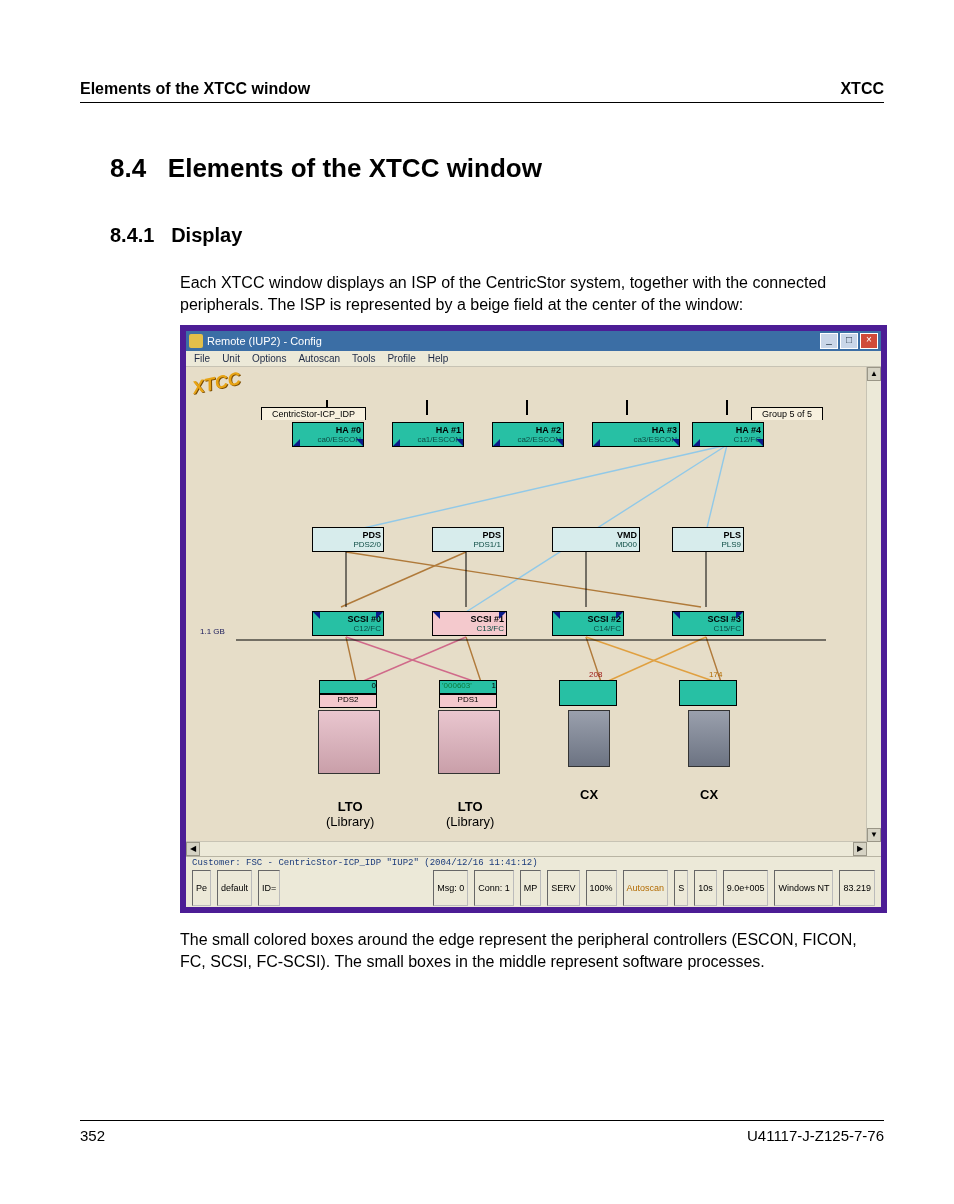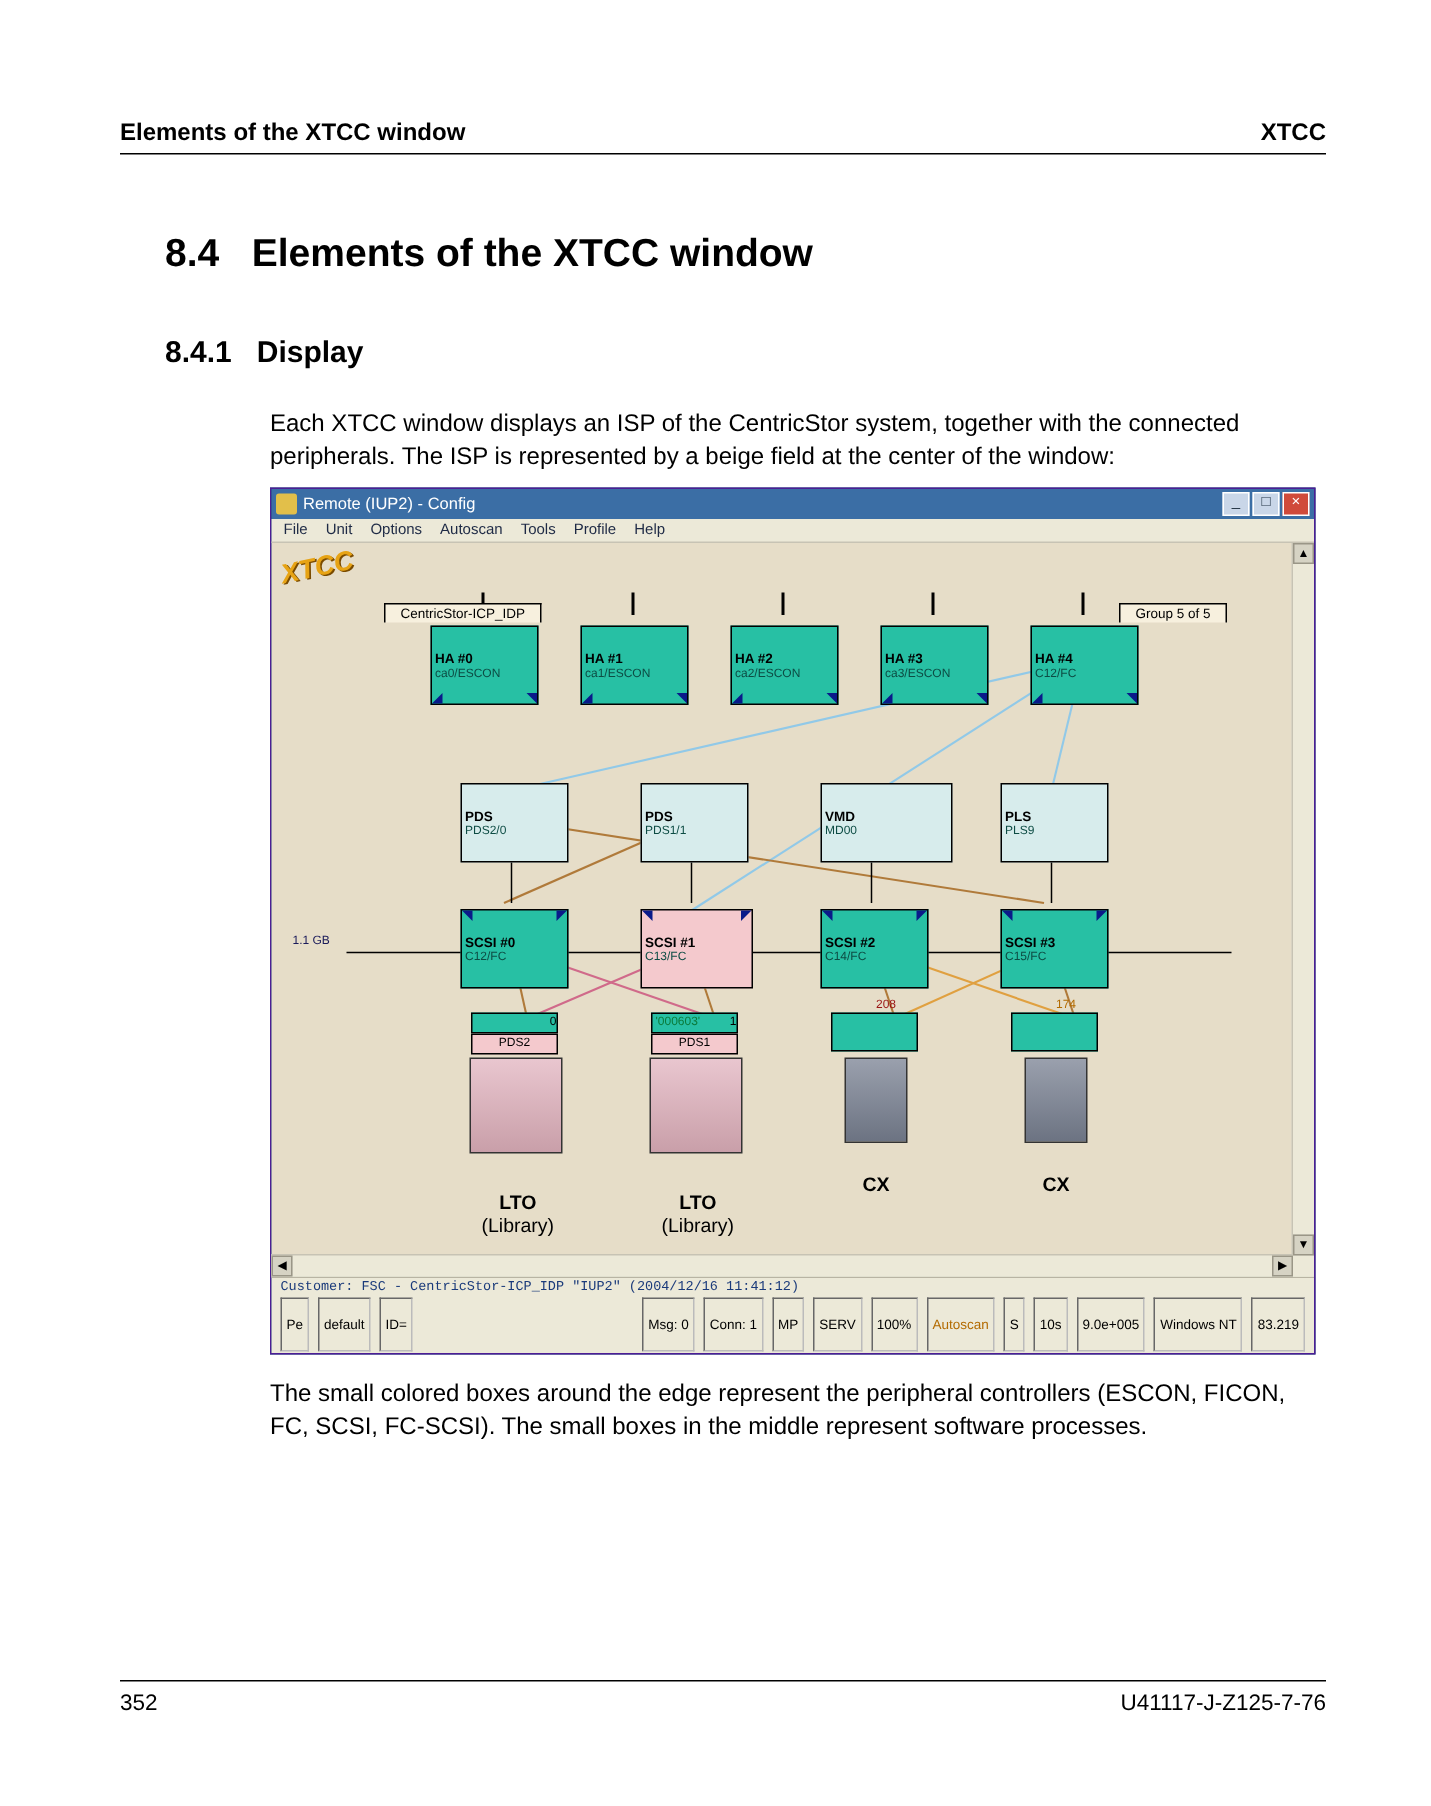--- a/index.html
+++ b/index.html
@@ -44,22 +44,22 @@
     margin-left: 100px;
     margin-bottom: 10px;
   }
   .screenshot-wrap {
     margin-left: 100px;
     margin-top: 10px;
     margin-bottom: 16px;
     width: 695px;
   }
   .app-window {
-    border: 1px solid #4c1d95;
-    background: #0c4a6e;
+    border: 6px solid #4c1d95;
+    background: #0f172a;
     font-family: Tahoma, Arial, sans-serif;
     font-size: 10px;
     width: 695px;
   }
   .titlebar {
     background: linear-gradient(#3b6ea5, #3b6ea5);
     color: #fff;
     display: flex;
     align-items: center;
     justify-content: space-between;
@@ -98,21 +98,21 @@
     color: #e7a314; text-shadow: 1px 1px 0 #7a4b00;
     transform: rotate(-12deg);
   }
   .tab {
     position: absolute; background: #f7f0de; border: 1px solid #000;
     font-size: 9px; padding: 1px 10px; border-bottom: none;
     white-space: nowrap;
   }
   .node {
     position: absolute; background: #27c0a4; border: 1px solid #000;
-    text-align: left; font-size: 9px; padding: 16px 2px;
+    text-align: right; font-size: 9px; padding: 2px 2px;
     box-sizing: border-box;
   }
   .node .t { font-weight: bold; display: block; }
   .node .s { font-size: 8px; color: #0d4c44; display: block; }
   .node.outlined { background: #d7ecec; }
   .node.pink { background: #f4c9cd; }
   .disk-label { position: absolute; font-size: 8px; color: #1a1a5a; }
   .rack {
     position: absolute; width: 40px; height: 55px;
     background: linear-gradient(#9aa0ad, #6c7382);
@@ -265,21 +265,21 @@
           <span class="s">ca1/ESCON</span>
           <span class="corner-tri tri-bl"></span>
             <span class="corner-tri tri-br"></span>
         </div>
         <div class="node" style="top:55px; left:306px; width:72px;">
           <span class="t">HA #2</span>
           <span class="s">ca2/ESCON</span>
           <span class="corner-tri tri-bl"></span>
             <span class="corner-tri tri-br"></span>
         </div>
-        <div class="node" style="top:55px; left:406px; width:72px;">
+        <div class="node" style="top:55px; left:406px; width:88px;">
           <span class="t">HA #3</span>
           <span class="s">ca3/ESCON</span>
           <span class="corner-tri tri-bl"></span>
             <span class="corner-tri tri-br"></span>
         </div>
         <div class="node" style="top:55px; left:506px; width:72px;">
           <span class="t">HA #4</span>
           <span class="s">C12/FC</span>
           <span class="corner-tri tri-bl"></span>
             <span class="corner-tri tri-br"></span>

